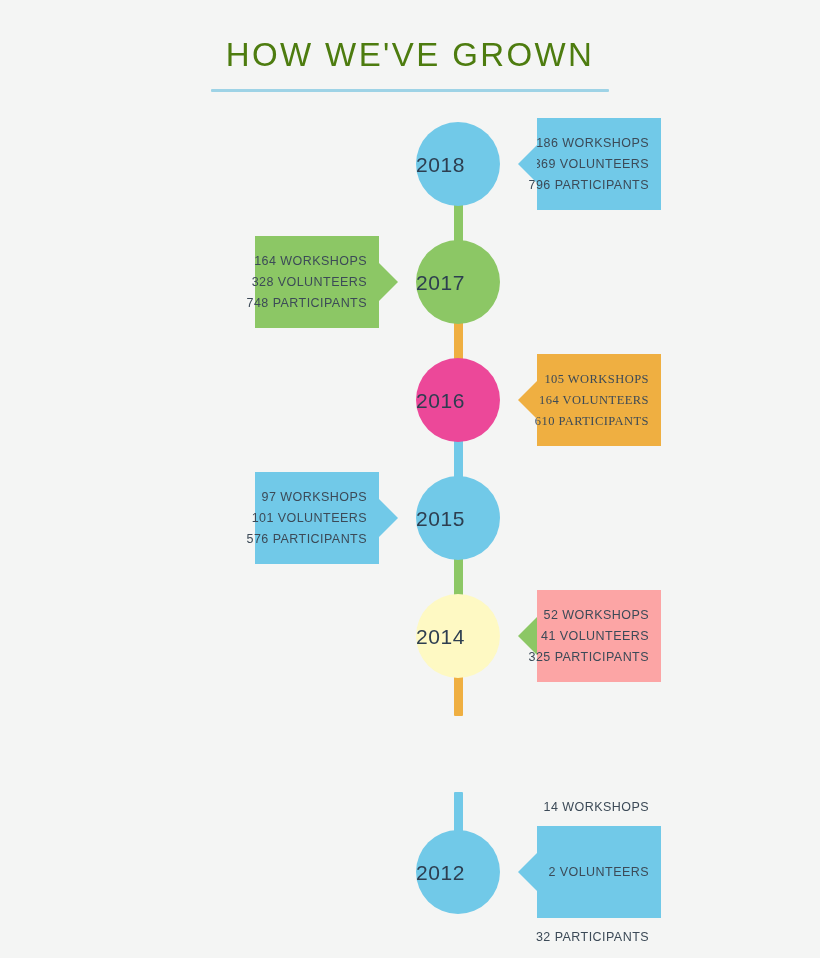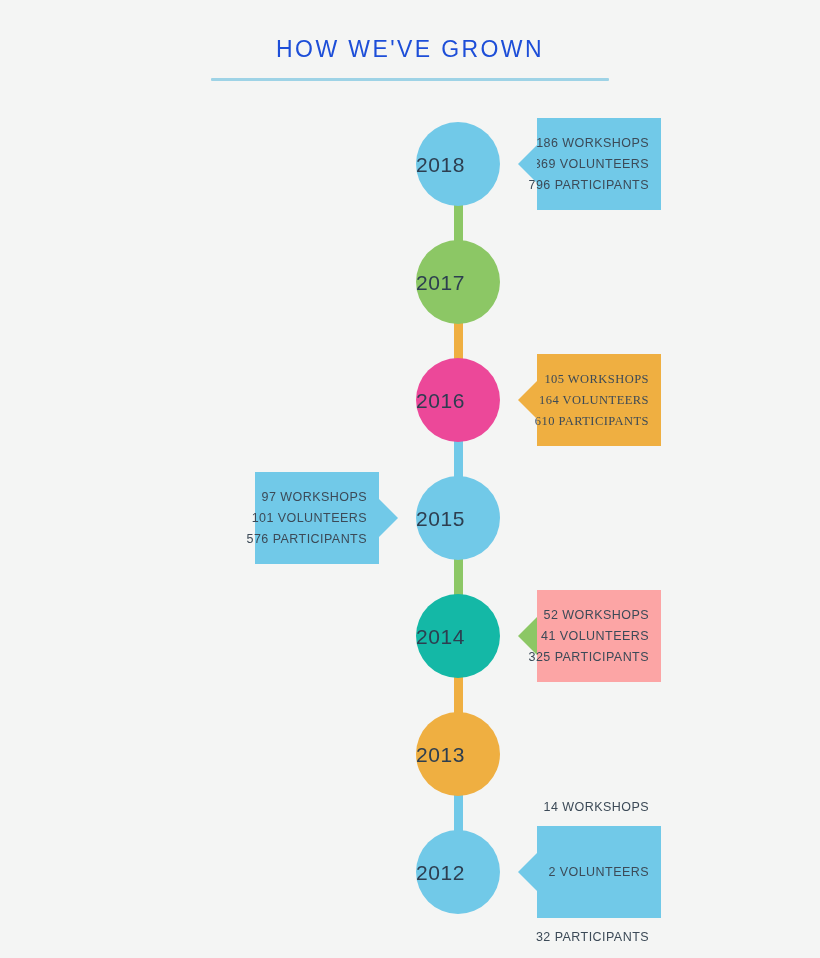--- a/index.html
+++ b/index.html
@@ -16,24 +16,24 @@
 
   
   .header {
     position: absolute;
     top: 0; left: 0;
     width: 820px;
     text-align: center;
   }
   .page-title {
     margin-top: 36px;
-    font-size: 23px;
+    font-size: 33px;
     font-weight: 400;
     letter-spacing: 2.4px;
-    color: #1d4ed8;
+    color: #4d7c0f;
     text-transform: uppercase;
   }
   .title-rule {
     width: 398px;
     height: 3px;
     background: #9ed3e6;
     margin: 15px auto 0 auto;
     border-radius: 1px;
   }
 
@@ -129,20 +129,26 @@
     <div class="connector" style="top: 792px; height: 42px; background: rgb(113, 201, 232);"></div>
     <div class="callout right" style="top: 118px; background: rgb(113, 201, 232);">
       <div class="pointer left-point" style="border-right-color: rgb(113, 201, 232);"></div>
       <div class="callout-line">186 WORKSHOPS</div>
       <div class="callout-line">369 VOLUNTEERS</div>
       <div class="callout-line">796 PARTICIPANTS</div>
     </div>
     <div class="node" style="top: 122px; background: rgb(113, 201, 232);">
       <span class="node-year">2018</span>
     </div>
+    <div class="callout left" style="top: 236px; background: rgb(140, 199, 101);">
+      <div class="pointer right-point" style="border-left-color: rgb(140, 199, 101);"></div>
+      <div class="callout-line">164 WORKSHOPS</div>
+      <div class="callout-line">328 VOLUNTEERS</div>
+      <div class="callout-line">748 PARTICIPANTS</div>
+    </div>
     <div class="node" style="top: 240px; background: rgb(140, 199, 101);">
       <span class="node-year">2017</span>
     </div>
     <div class="callout right" style="top: 354px; background: rgb(239, 175, 65); font-family: Liberation Serif, serif;">
       <div class="pointer left-point" style="border-right-color: rgb(239, 175, 65);"></div>
       <div class="callout-line">105 WORKSHOPS</div>
       <div class="callout-line">164 VOLUNTEERS</div>
       <div class="callout-line">610 PARTICIPANTS</div>
     </div>
     <div class="node" style="top: 358px; background: #ec4899;">
@@ -156,25 +162,22 @@
     </div>
     <div class="node" style="top: 476px; background: rgb(113, 201, 232);">
       <span class="node-year">2015</span>
     </div>
     <div class="callout right" style="top: 590px; background: #fca5a5;">
       <div class="pointer left-point" style="border-right-color: rgb(140, 199, 101);"></div>
       <div class="callout-line">52 WORKSHOPS</div>
       <div class="callout-line">41 VOLUNTEERS</div>
       <div class="callout-line">325 PARTICIPANTS</div>
     </div>
-    <div class="node" style="top: 594px; background: #14b8a6;">
+    <div class="node" style="top: 594px; background: #fef9c3;">
       <span class="node-year">2014</span>
-    </div>
-    <div class="node" style="top: 712px; background: rgb(239, 175, 65);">
-      <span class="node-year">2013</span>
     </div>
     <div class="callout right" style="top: 826px; background: rgb(113, 201, 232); gap: 44px;">
       <div class="pointer left-point" style="border-right-color: rgb(113, 201, 232);"></div>
       <div class="callout-line">14 WORKSHOPS</div>
       <div class="callout-line">2 VOLUNTEERS</div>
       <div class="callout-line">32 PARTICIPANTS</div>
     </div>
     <div class="node" style="top: 830px; background: rgb(113, 201, 232);">
       <span class="node-year">2012</span>
     </div>

